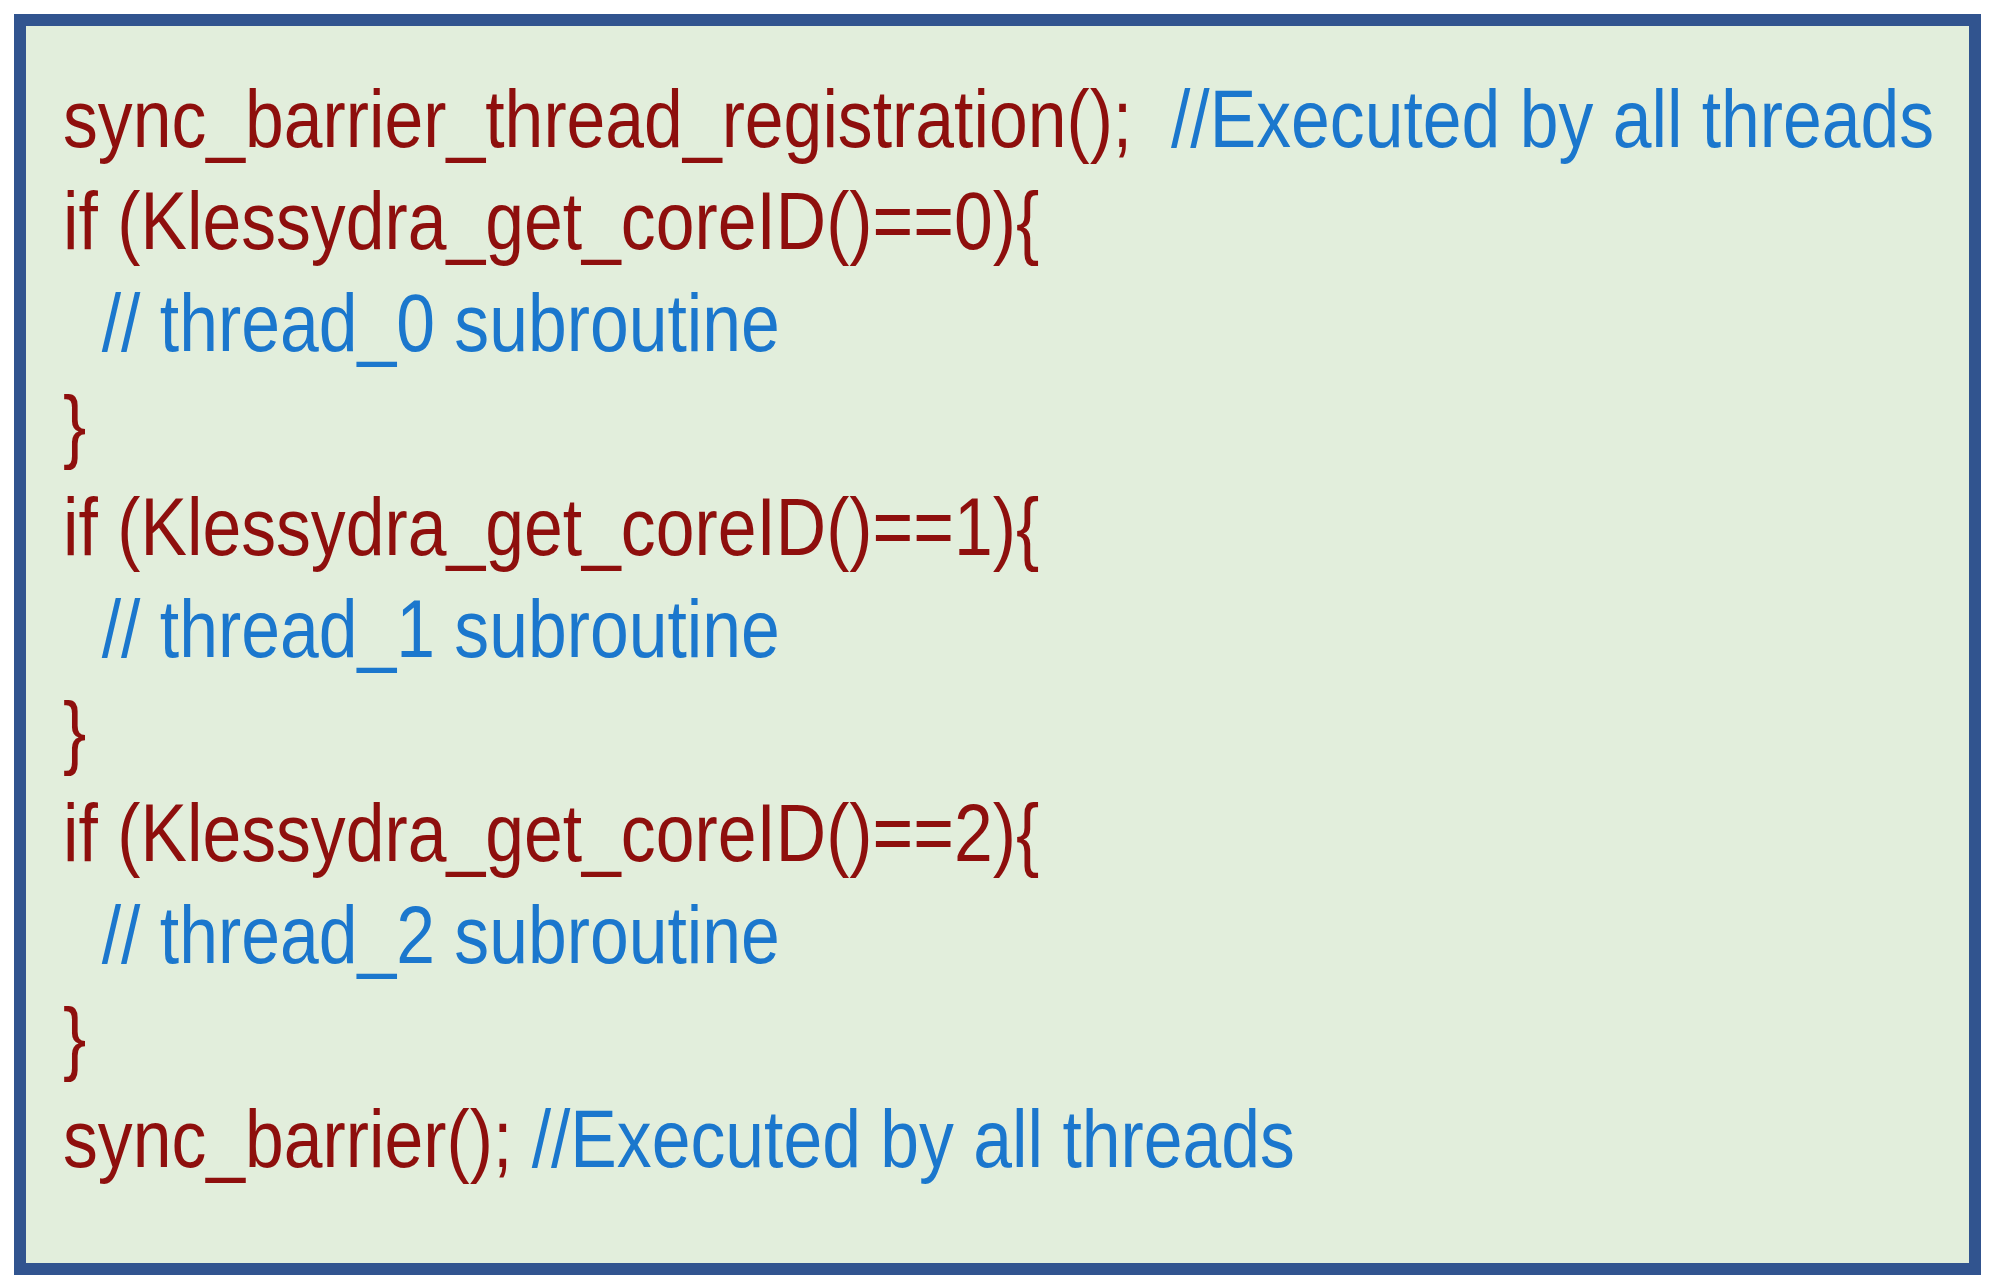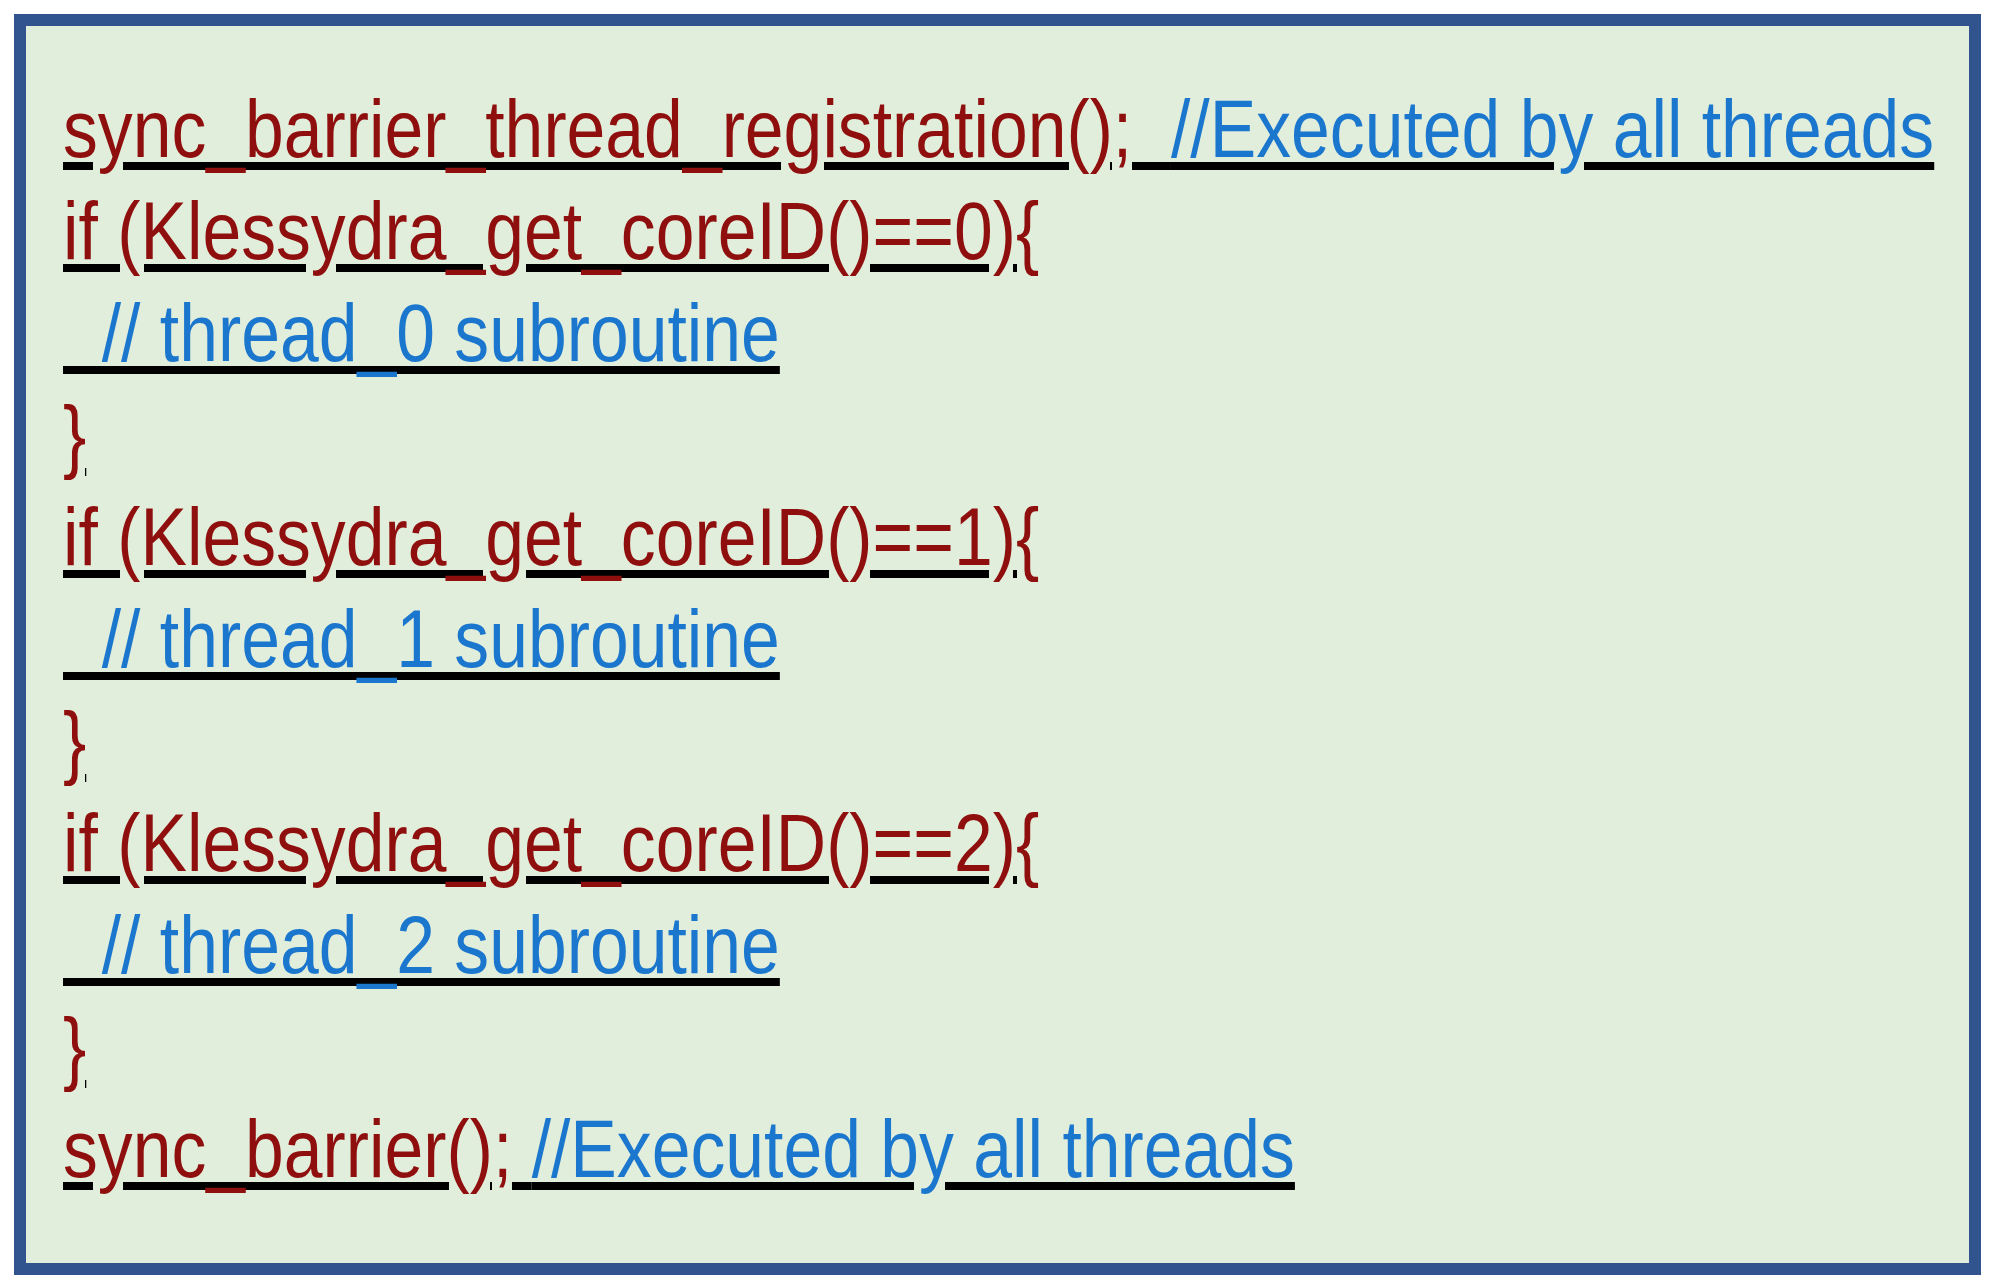--- a/index.html
+++ b/index.html
@@ -22,23 +22,22 @@
     left: 14px;
     top: 14px;
     right: 8px;
     bottom: 7px;
     border: 12px solid var(--panel-border);
     background: var(--panel-bg);
   }
   .code-block {
     position: absolute;
     left: 37px;
-    top: 52px;
+    top: 42px;
     right: 10px;
-    text-decoration: underline;
   }
   .code-line {
     white-space: pre;
     font-size: 82px;
     line-height: 102px;
     transform: scaleX(0.85);
     transform-origin: 0 50%;
     letter-spacing: 0;
   }
   .code-line span.code    { color: var(--code-color); }

